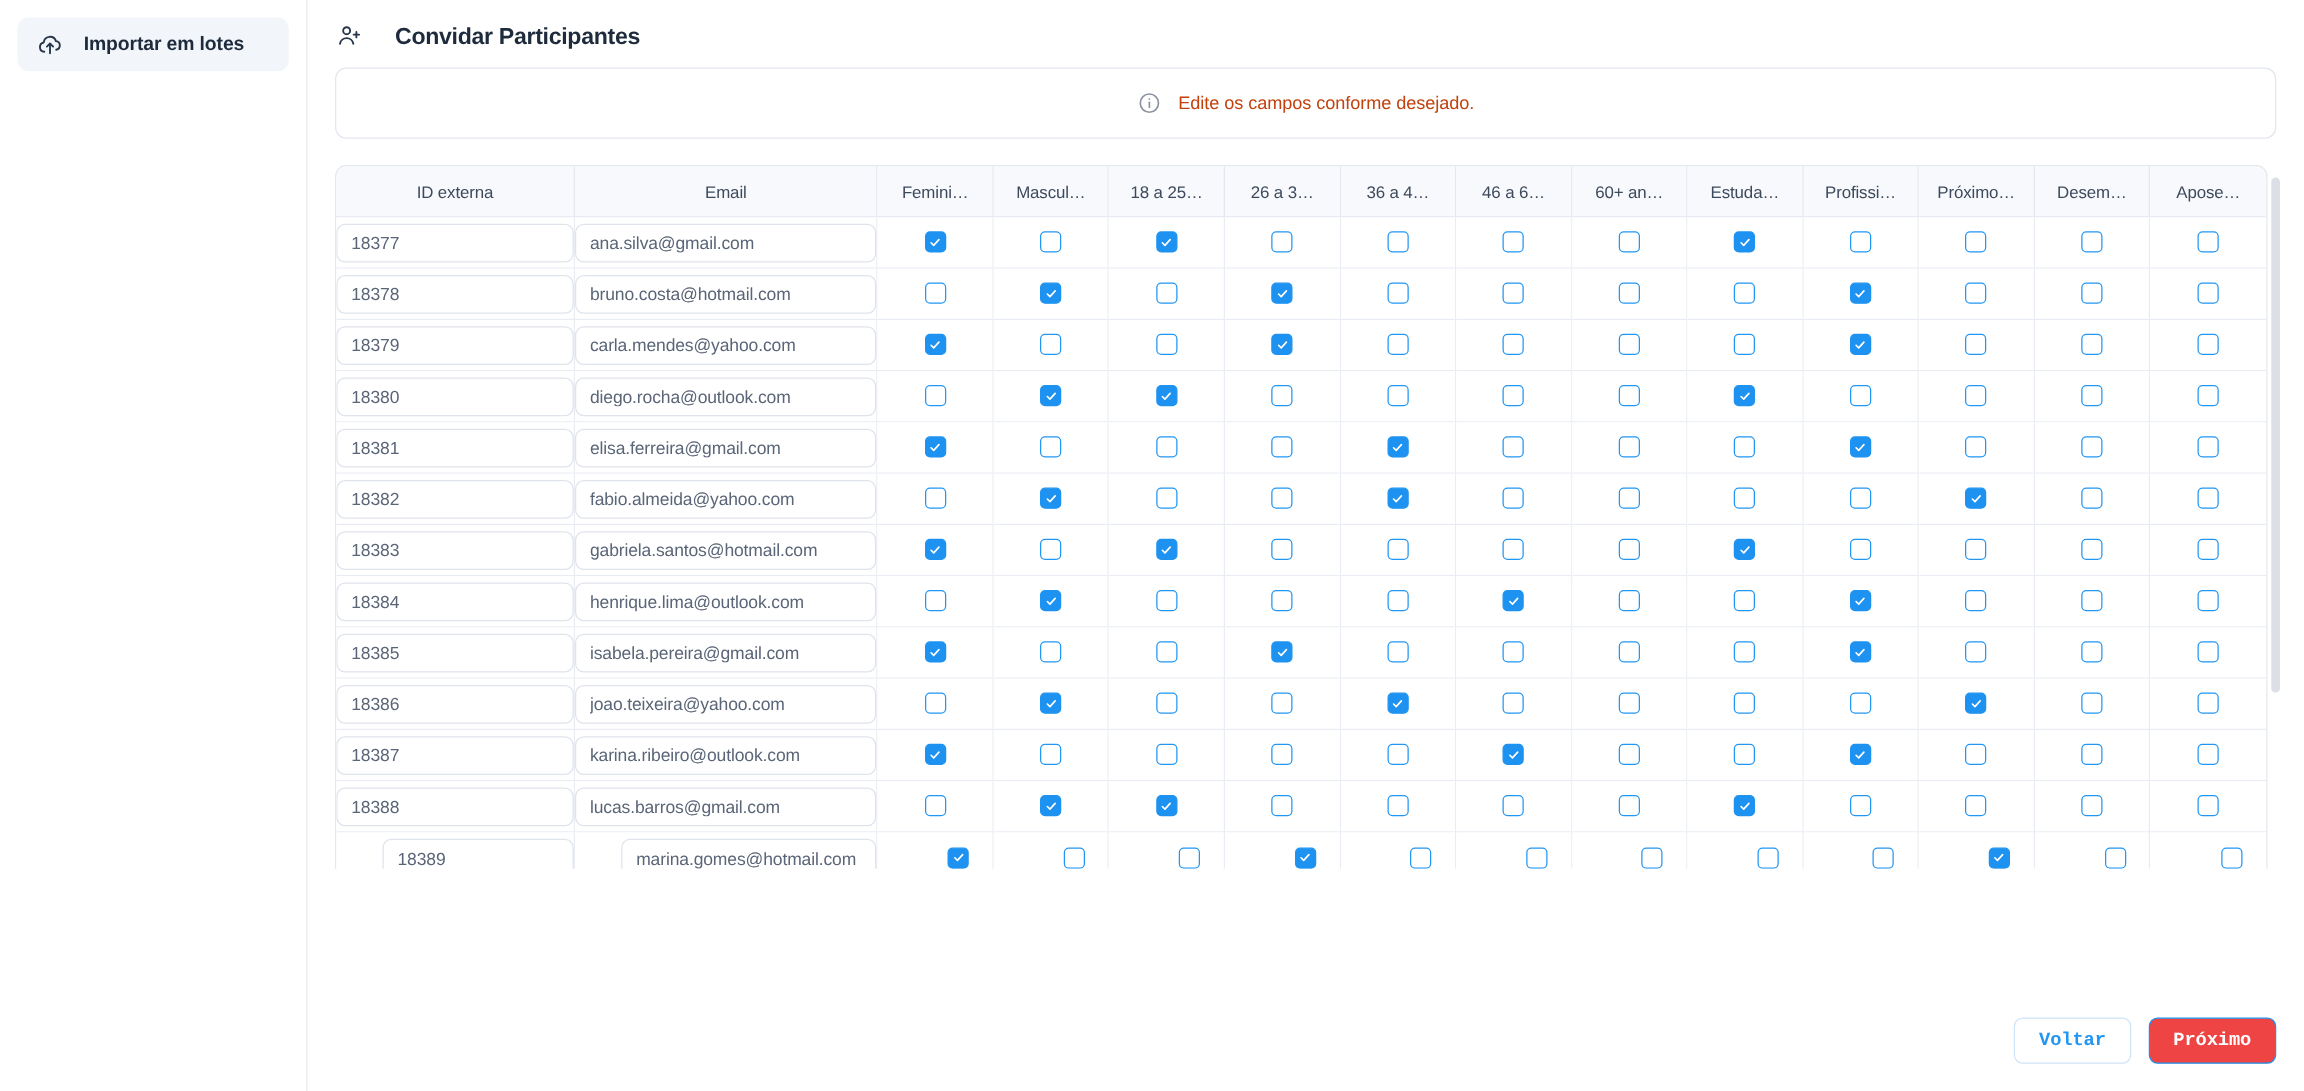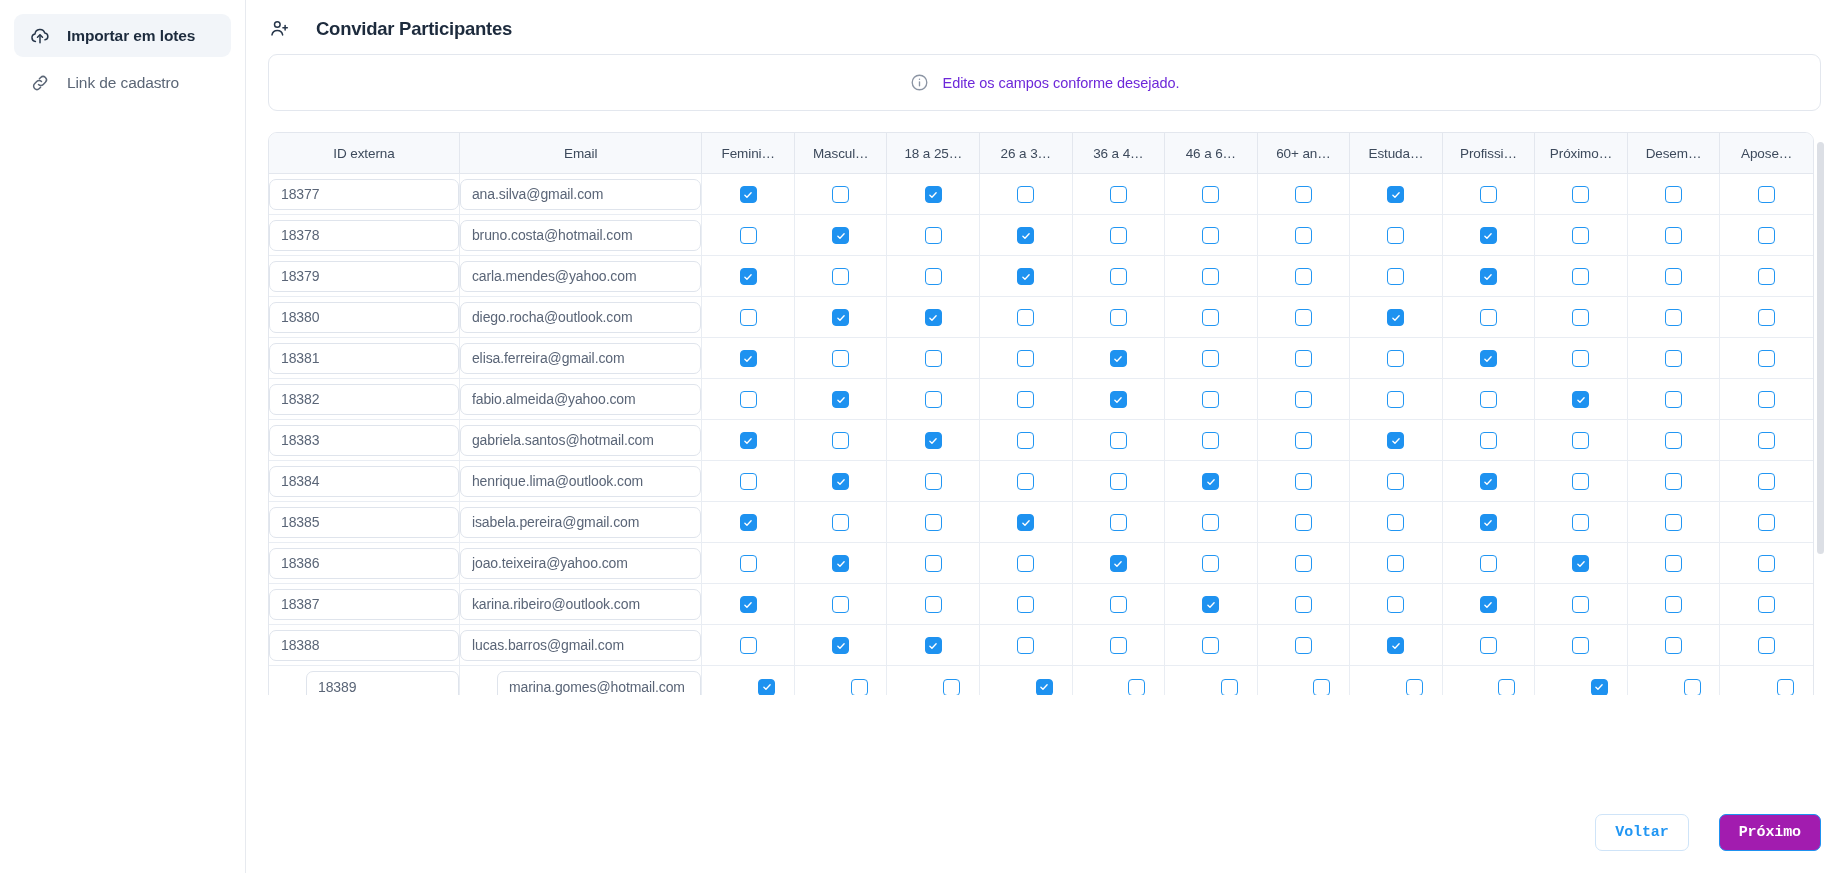--- a/index.html
+++ b/index.html
@@ -100,21 +100,21 @@
     justify-content: center;
     gap: 14px;
   }
   .info-banner .info-ico {
     width: 19px; height: 19px;
     display: flex; align-items: center; justify-content: center;
     color: #8b94a3;
   }
   .info-text {
     font-size: 14.5px;
-    color: #6d28d9;
+    color: #c2410c;
     letter-spacing: -0.05px;
   }
 
   
   .table-wrap {
     margin: 21px 0 0 22px;
     width: 1556px;
     height: 563px;
     position: relative;
     overflow: hidden;
@@ -244,53 +244,43 @@
     justify-content: center;
     padding: 0 19px;
     font-family: Liberation Mono, monospace;
   }
   .btn-secondary {
     background: #ffffff;
     color: #2196f3;
     border: 1.4px solid #cfe4f8;
   }
   .btn-primary {
-    background: #a21caf;
+    background: #ef4444;
     color: #ffffff;
     border: 1.4px solid #1e92f0;
-    margin-left: 16px;
   }
 </style>
 </head>
 <body>
 
 <div id="app">
 
   <aside class="sidebar">
 
     <div class="nav-item active">
       <span class="nav-ico">
         <svg width="20" height="20" viewBox="0 0 24 24" fill="none" stroke="currentColor" stroke-width="1.8" stroke-linecap="round" stroke-linejoin="round">
           <path d="M6.5 18.5A4.5 4.5 0 0 1 6 9.6a6 6 0 0 1 11.7-1.3A4.2 4.2 0 0 1 18 16.6"></path>
           <path d="M12 20V11"></path>
             <path d="M9 13.5 12 10.6l3 2.9"></path>
         </svg>
       </span>
       <span class="nav-label">Importar em lotes</span>
     </div>
 
-    <div class="nav-item">
-      <span class="nav-ico">
-        <svg width="20" height="20" viewBox="0 0 24 24" fill="none" stroke="currentColor" stroke-width="1.8" stroke-linecap="round" stroke-linejoin="round">
-          <path d="M10.2 13.8a4 4 0 0 0 5.7 0l2.6-2.6a4 4 0 1 0-5.7-5.7l-1.5 1.5"></path>
-          <path d="M13.8 10.2a4 4 0 0 0-5.7 0l-2.6 2.6a4 4 0 1 0 5.7 5.7l1.5-1.5"></path>
-        </svg>
-      </span>
-      <span class="nav-label">Link de cadastro</span>
-    </div>
 
   </aside>
 
   <section class="main">
 
     <div class="page-head">
       <span class="head-ico">
         <svg width="21" height="21" viewBox="0 0 24 24" fill="none" stroke="currentColor" stroke-width="1.7" stroke-linecap="round" stroke-linejoin="round">
           <circle cx="9.5" cy="7.5" r="3.2"></circle>
           <path d="M3.4 19.4a6.2 6.2 0 0 1 12.2 0"></path>

